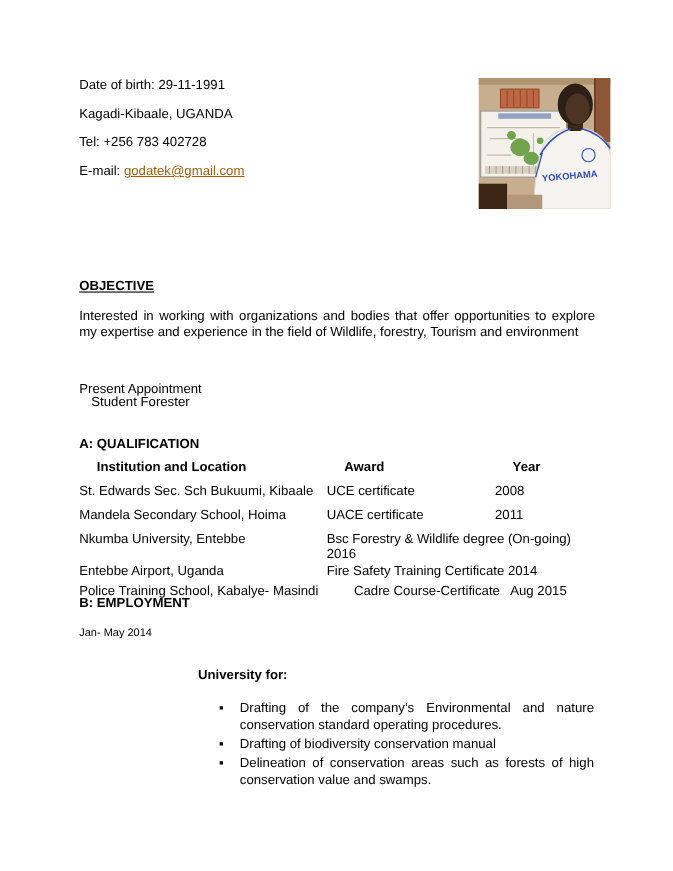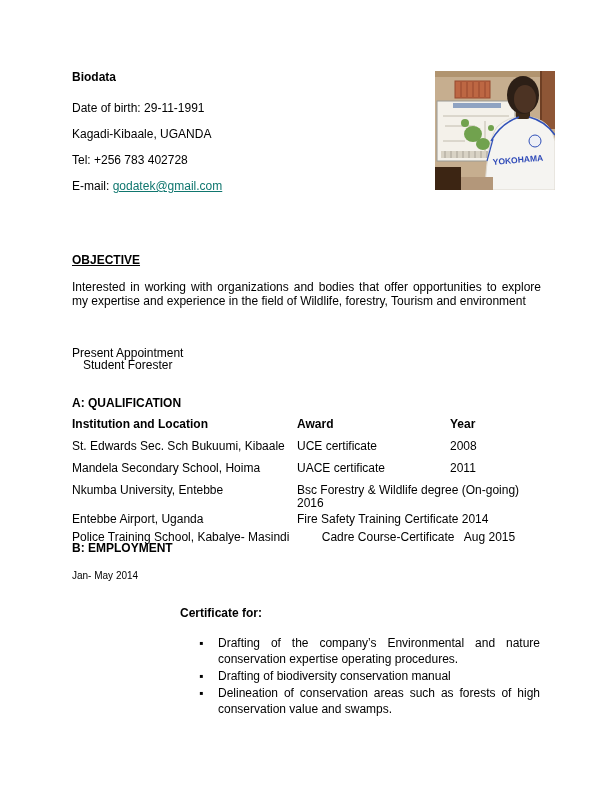--- a/index.html
+++ b/index.html
@@ -3,21 +3,21 @@
 <meta charset="utf-8">
 <style>
   html,body{margin:0;padding:0;background:#fff;}
   .page{
     position:relative;width:612px;height:792px;background:#ffffff;color:#000;
     font-family:"Liberation Sans",sans-serif;font-size:12px;line-height:13px;
     overflow:hidden;
   }
   .abs{position:absolute;}
   .justify{text-align:justify;}
-  .link{color:#0f766e;text-decoration:underline;cursor:pointer;}
+  .link{color:#a16207;text-decoration:underline;cursor:pointer;}
 
   
   .biodata{left:72px;top:71px;width:320px;}
   .bio-heading{font-weight:bold;margin:0 0 18px 0;}
   .bio-line{margin:0 0 13px 0;}
 
   
   .photo{left:435px;top:71px;width:120px;height:119px;}
 
   
@@ -29,41 +29,40 @@
   .present{left:72px;top:347px;line-height:12px;}
   .present p{margin:0;text-align:center;}
 
   
   .qual-heading{left:72px;top:397px;font-weight:bold;}
   .qual-table{left:72px;top:418px;width:472px;height:126px;}
   .qrow{position:absolute;left:0;width:472px;}
   .c-inst{position:absolute;left:0;width:222px;}
   .c-award{position:absolute;left:225px;width:243px;}
   .c-year{position:absolute;left:378px;}
-  .qrow.hdr span{font-weight:bold;}
+  .qrow.hdr span{font-weight:bold;margin-left:16px;}
   .r0{top:0;} .r1{top:22px;} .r2{top:44px;} .r3{top:66px;} .r4{top:95px;} .r5{top:113px;}
   .presp{white-space:pre-wrap;text-align:center;}
 
   
   .emp-heading{left:72px;top:542px;font-weight:bold;}
   .emp-date{left:72px;top:569px;font-size:10px;}
   .emp-role{left:180px;top:567px;width:360px;line-height:15px;}
   .resp-heading{left:180px;top:607px;font-weight:bold;}
   .duties{left:199px;top:635px;width:341px;}
   .duty{display:flex;margin-bottom:1px;line-height:16px;}
   .duty .marker{width:19px;flex:none;}
   .duty .txt{flex:1;text-align:justify;}
 </style>
 </head>
 <body>
 
 <div class="page">
 
   <div class="abs biodata">
-    <p class="bio-heading">Biodata</p>
     <p class="bio-line">Date of birth: 29-11-1991</p>
     <p class="bio-line">Kagadi-Kibaale, UGANDA</p>
     <p class="bio-line">Tel: +256 783 402728</p>
     <p class="bio-line"><span>E-mail: </span><span class="link">godatek@gmail.com</span></p>
   </div>
 
   <div class="abs photo">
     <svg width="120" height="119" viewBox="0 0 120 119">
 
       <rect x="0" y="0" width="120" height="119" fill="#c6ae8f"></rect>
@@ -150,26 +149,26 @@
       <span class="c-inst">Police Training School, Kabalye- Masindi</span>
       <span class="c-award presp">Cadre Course-Certificate   Aug 2015</span>
     </div>
   </div>
 
   <div class="abs emp-heading">B: EMPLOYMENT</div>
 
   <div class="abs emp-date">Jan- May 2014</div>
 
 
-  <div class="abs resp-heading">Certificate for:</div>
+  <div class="abs resp-heading">University for:</div>
 
   <div class="abs duties">
     <div class="duty">
       <span class="marker">▪</span>
-      <span class="txt">Drafting of the company’s Environmental and nature conservation expertise operating procedures.</span>
+      <span class="txt">Drafting of the company’s Environmental and nature conservation standard operating procedures.</span>
     </div>
     <div class="duty">
       <span class="marker">▪</span>
       <span class="txt">Drafting of biodiversity conservation manual</span>
     </div>
     <div class="duty">
       <span class="marker">▪</span>
       <span class="txt">Delineation of conservation areas such as forests of high conservation value and swamps.</span>
     </div>
   </div>

